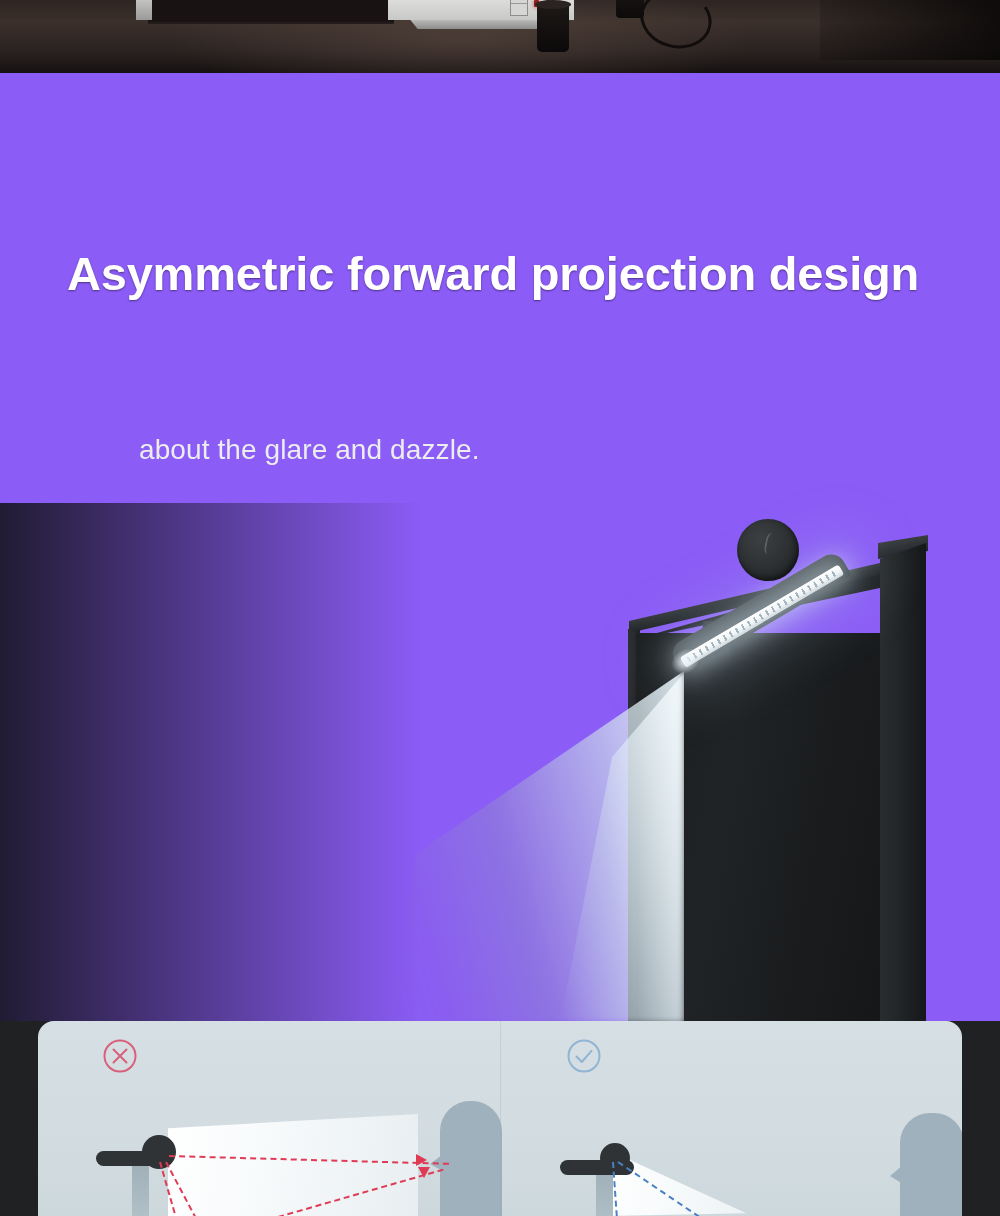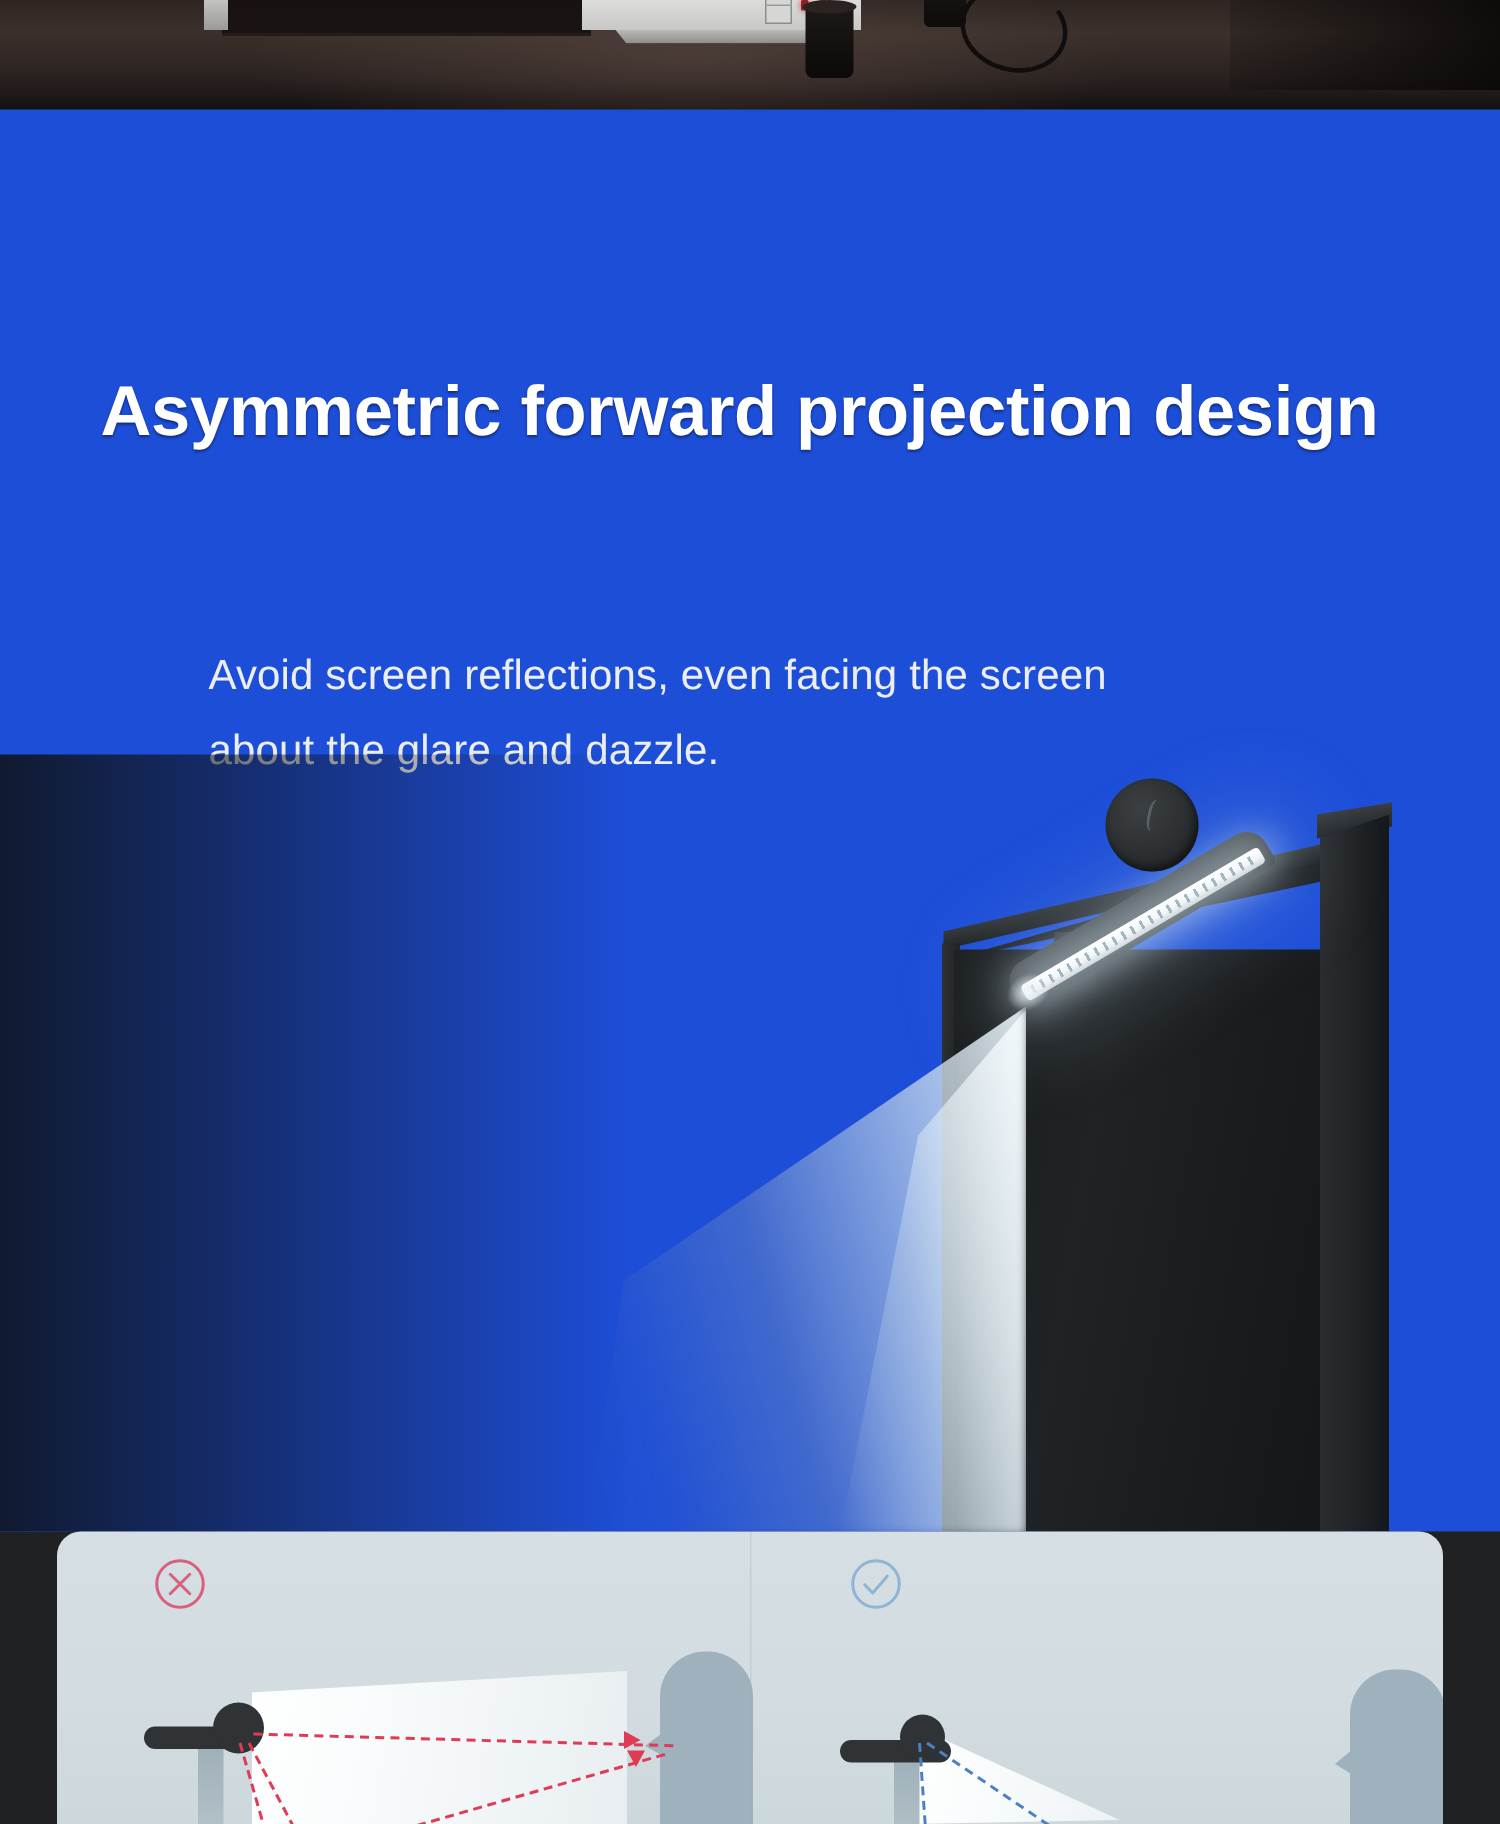--- a/index.html
+++ b/index.html
@@ -77,21 +77,21 @@
     background:linear-gradient(90deg,rgba(10,8,8,.2),rgba(8,6,6,.85));
   }
   .tp-stand{
     position:absolute;left:136px;top:-6px;width:16px;height:26px;
     background:linear-gradient(180deg,#cfcfcd,#9a9a98);
   }
 
   
   .hero{
     position:absolute;left:0;top:73px;width:1000px;height:948px;
-    background:#1d4ed8;
+    background:#8b5cf6;
     overflow:hidden;
   }
 
   .title{
     position:absolute;left:67px;top:173px;
     font-size:47px;font-weight:700;color:#ffffff;
     letter-spacing:-0.2px;white-space:nowrap;
     text-shadow:0 1px 2px rgba(0,0,0,.45);
   }
   .subtitle{
@@ -268,21 +268,20 @@
     <div class="tp-speaker"></div>
     <div class="tp-cable"></div>
     <div class="tp-rightdark"></div>
   </div>
 
   <div class="hero">
 
     <div class="title">Asymmetric forward projection design</div>
 
     <div class="subtitle">
-      <span class="ln">Avoid screen reflections, even facing the screen</span>
       <span class="ln">about the glare and dazzle.</span>
     </div>
 
     <div class="scene">
       <div class="wall-shadow"></div>
 
       <div class="monitor-top-slab"></div>
       <div class="monitor-bezel-top"></div>
       <div class="monitor-edge-left"></div>
       <div class="monitor-back"></div>

